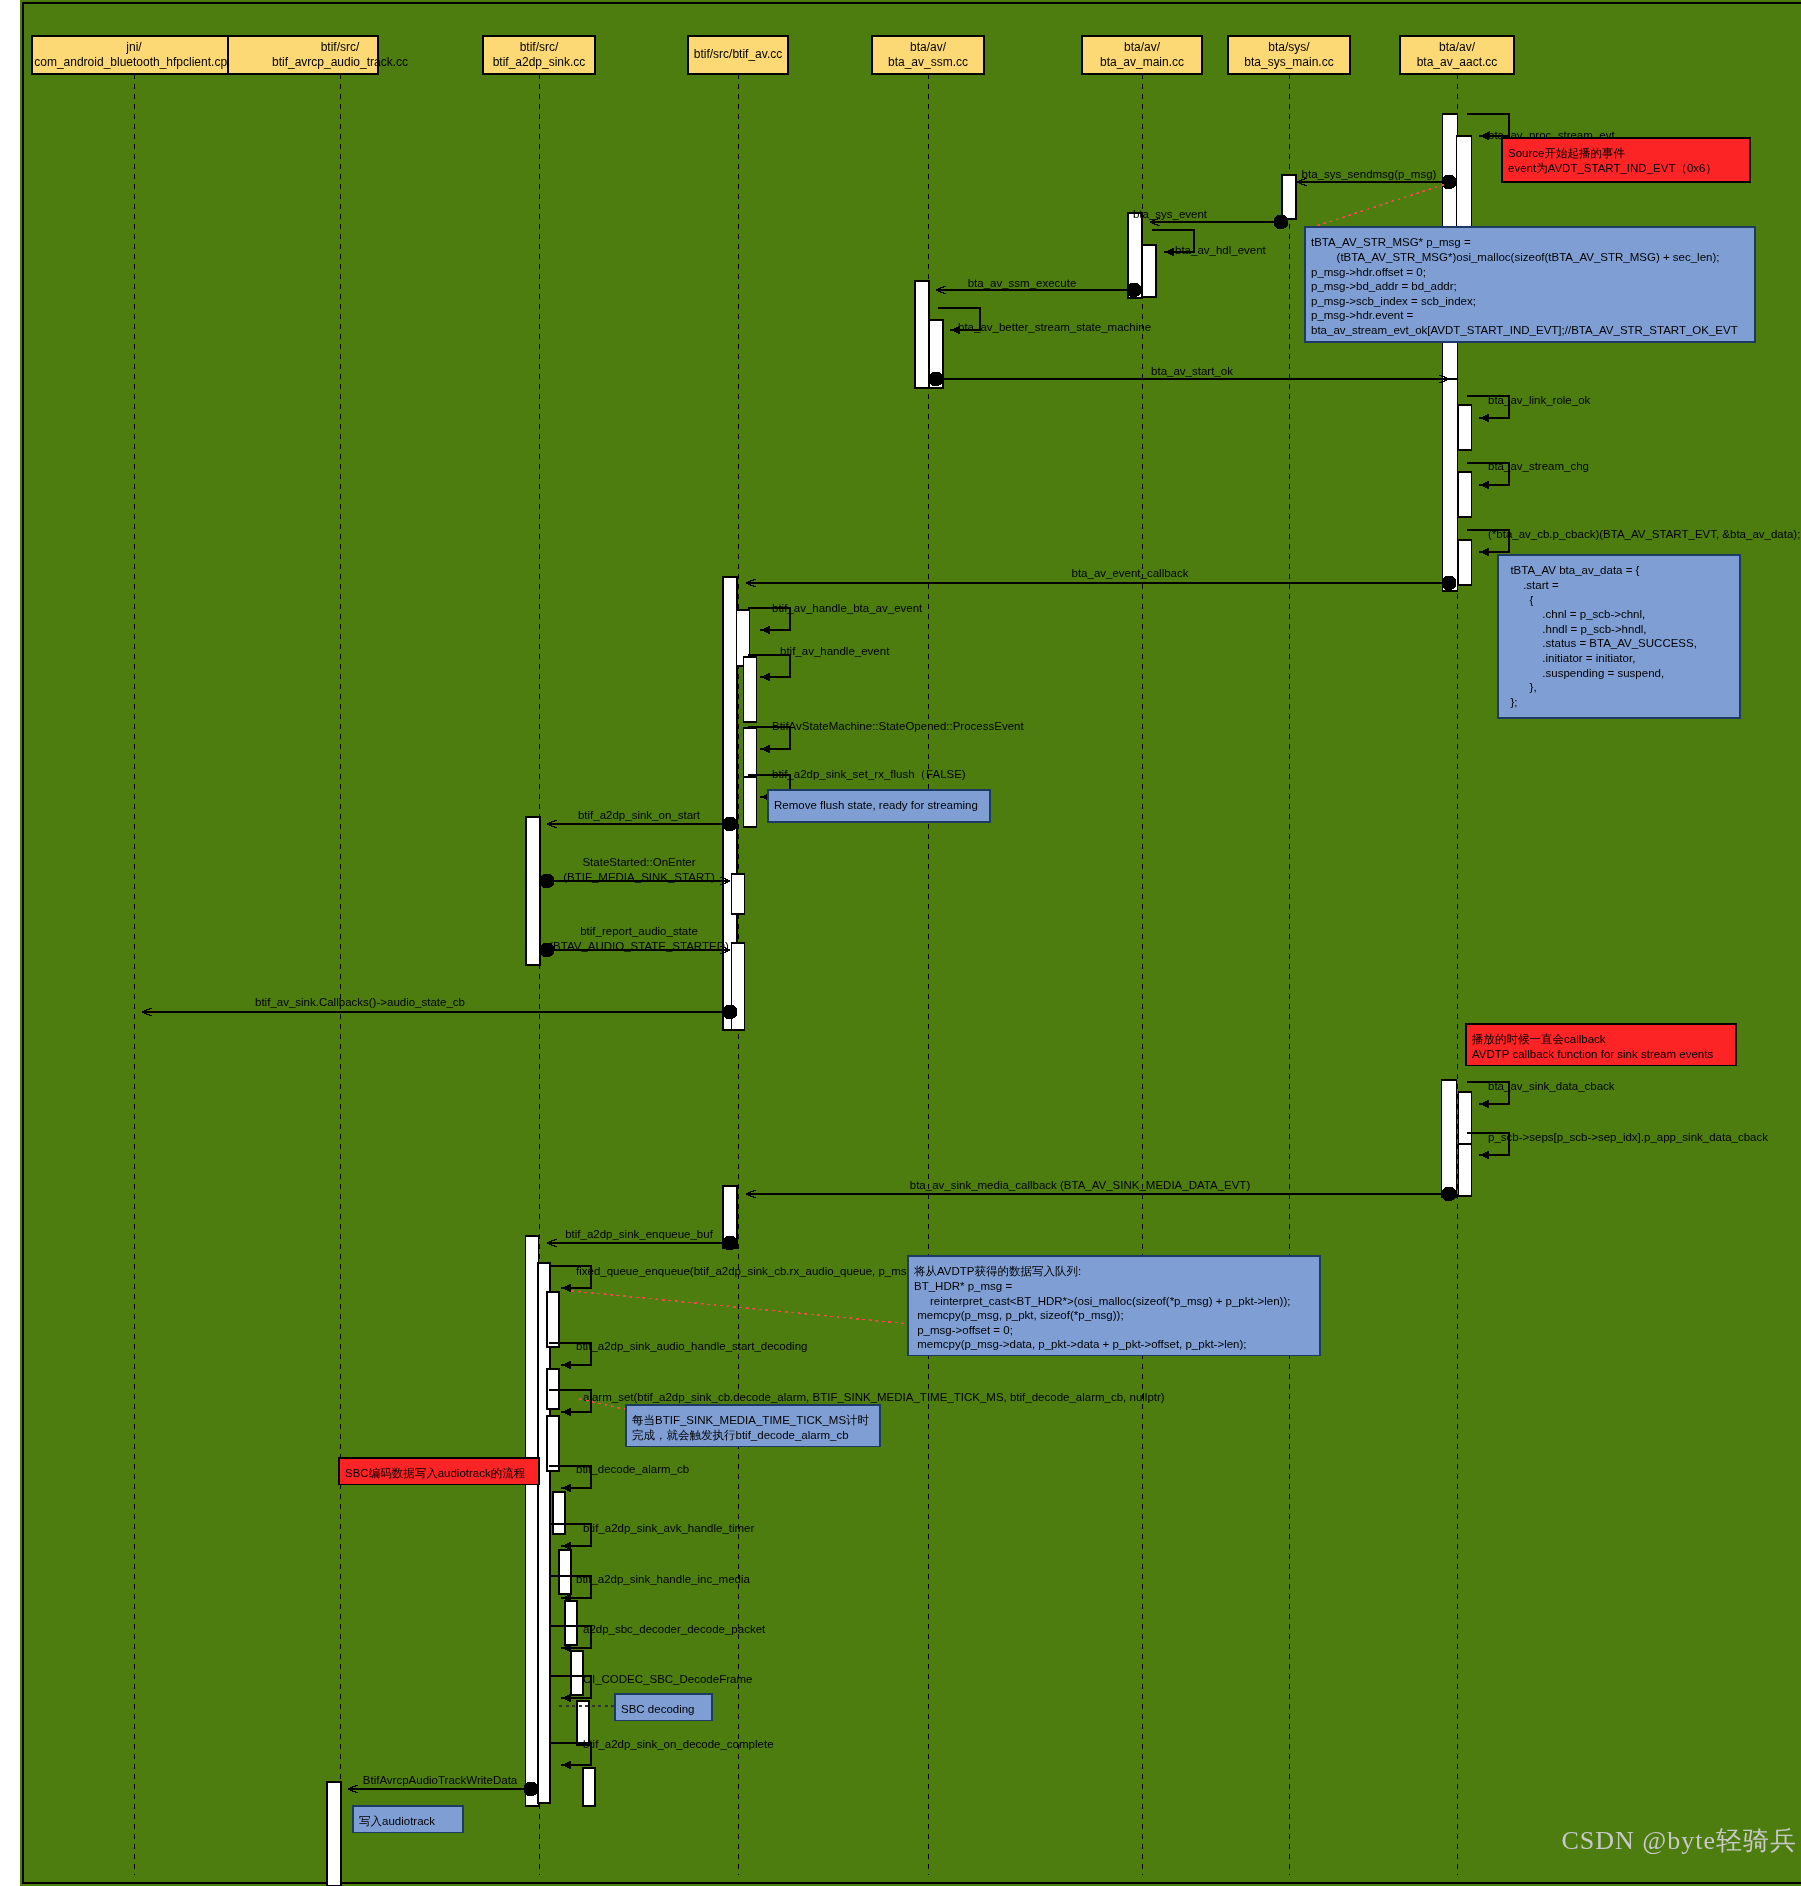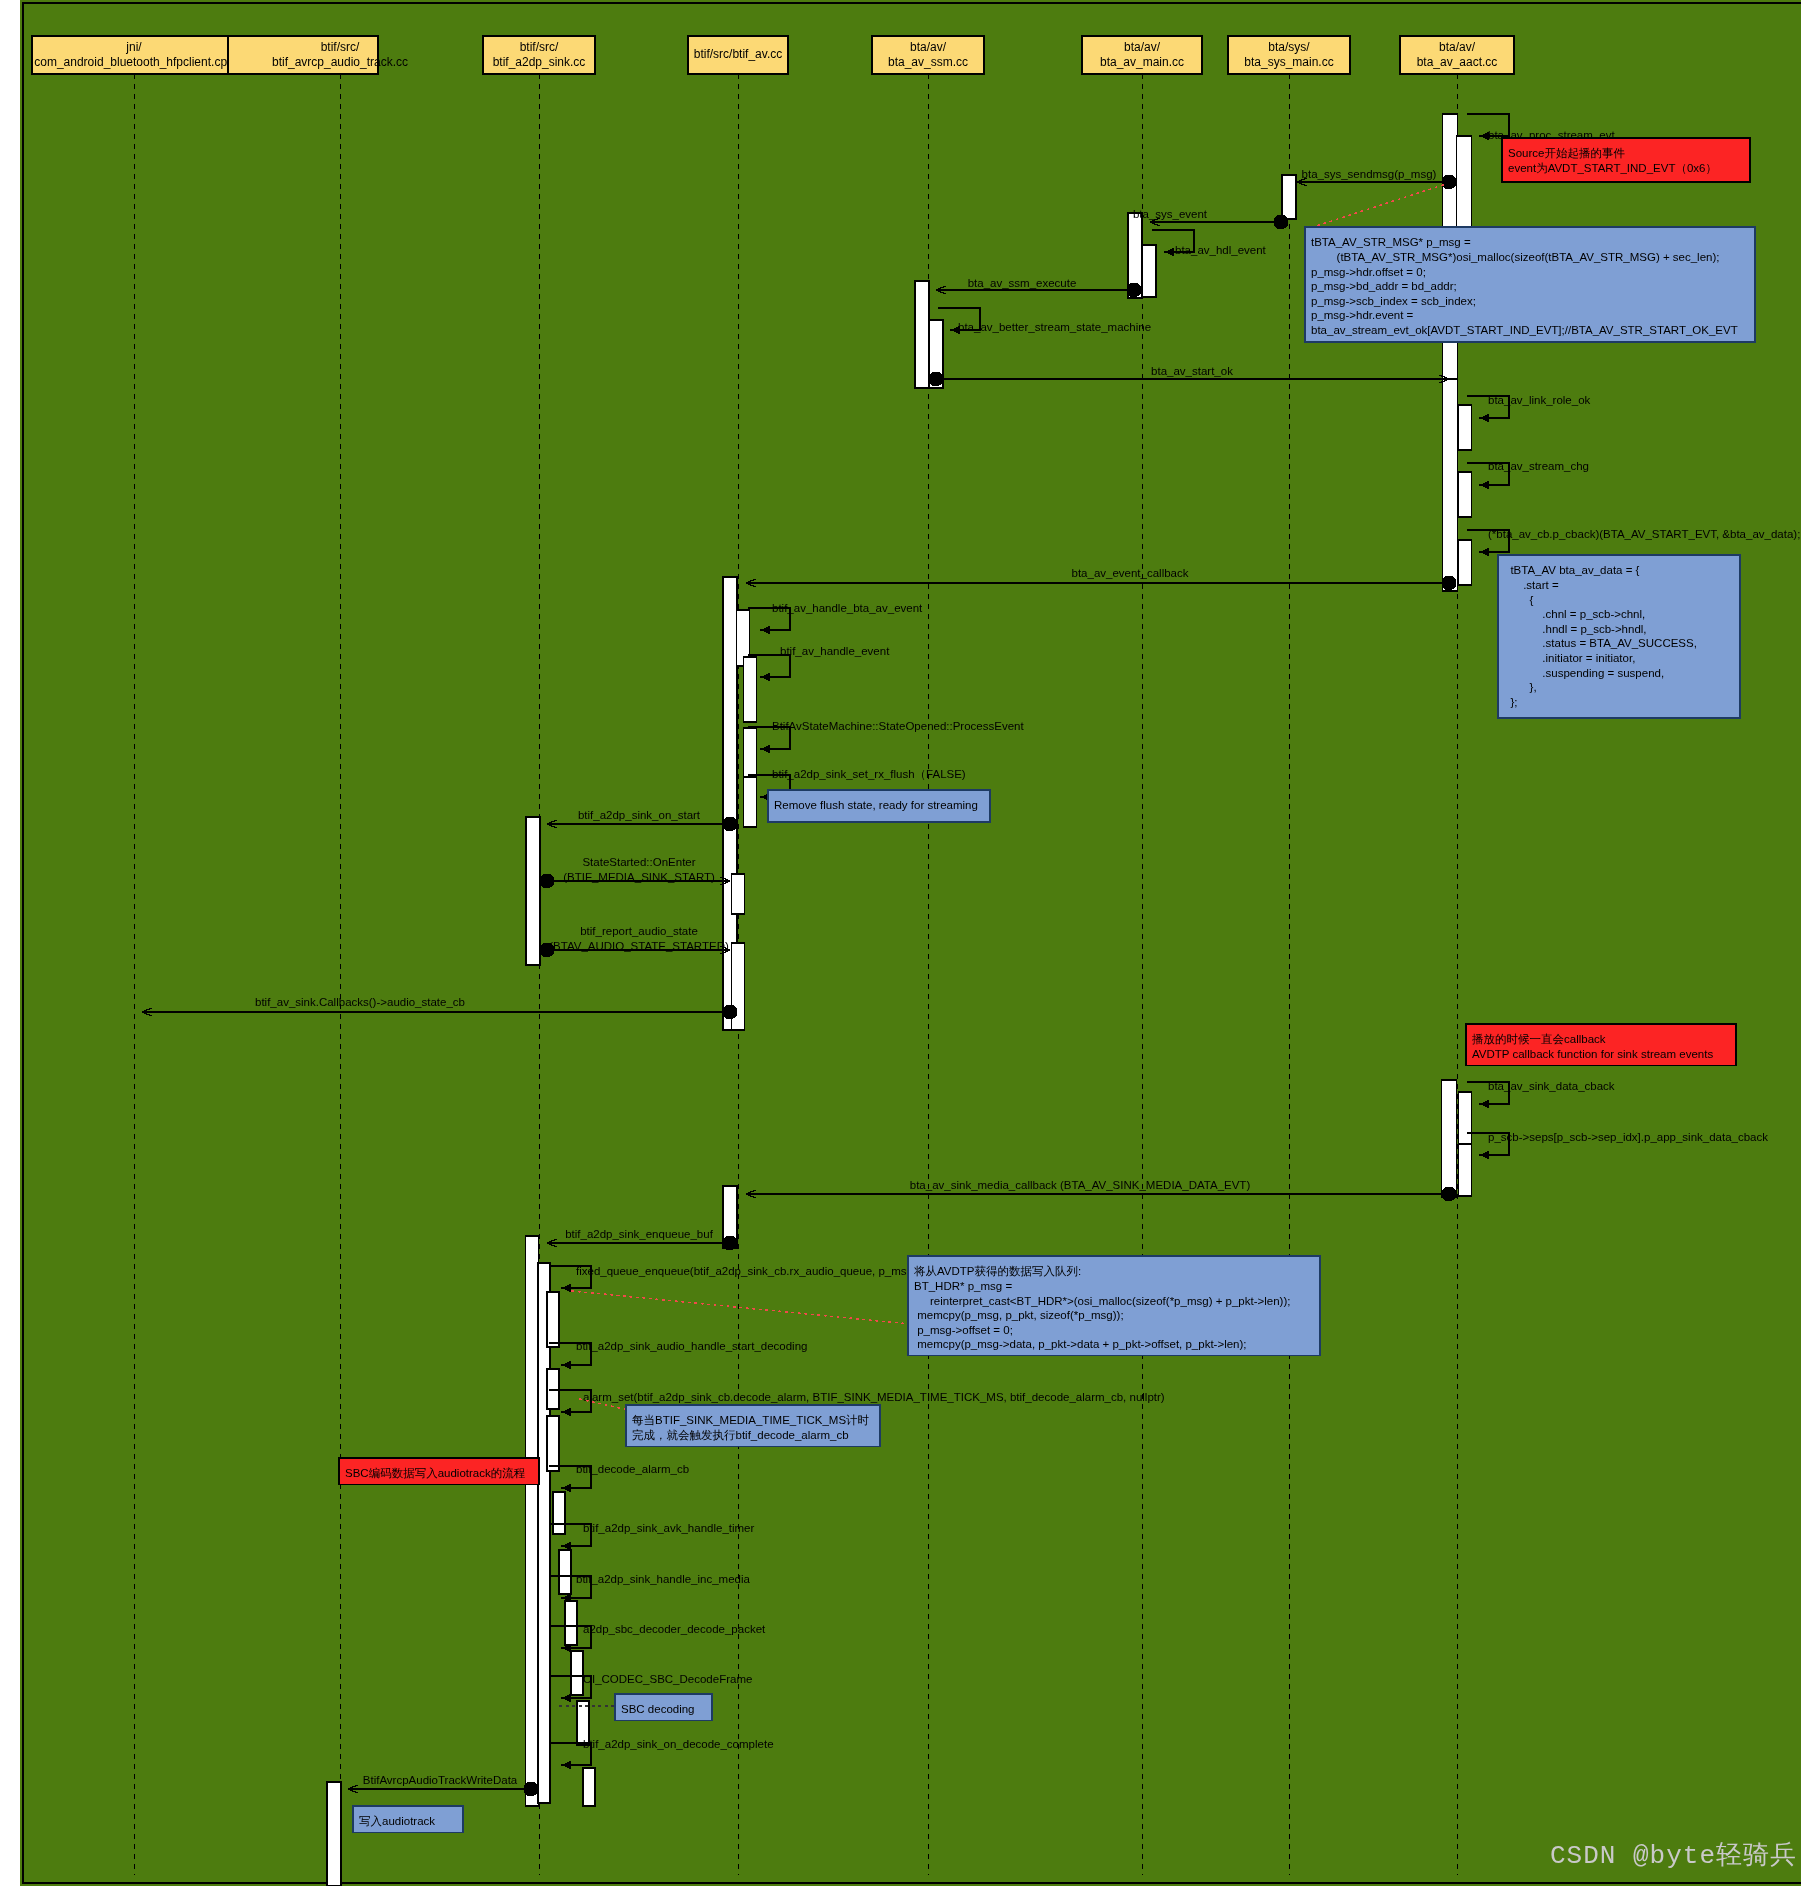--- a/index.html
+++ b/index.html
@@ -100,22 +100,22 @@
     fill: #000000;
   }
   .frame-border {
     fill: none;
     stroke: #000000;
     stroke-width: 1.2;
   }
   .watermark {
     position: absolute;
     right: 24px;
-    bottom: 14px;
-    font-family: Liberation Mono, monospace;
+    bottom: 28px;
+    font-family: Liberation Serif, serif;
     font-size: 26px;
     color: #c9c9c9;
     letter-spacing: 1px;
     user-select: none;
   }
 </style>
 </head>
 <body>
 
 <div id="diagram-root">

